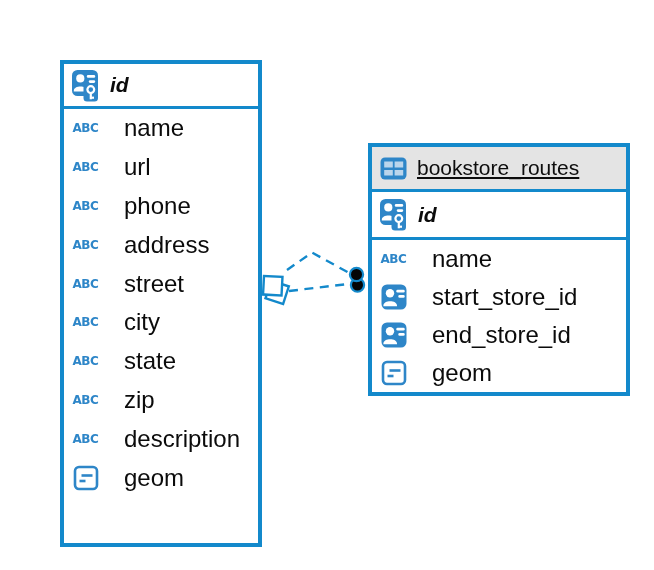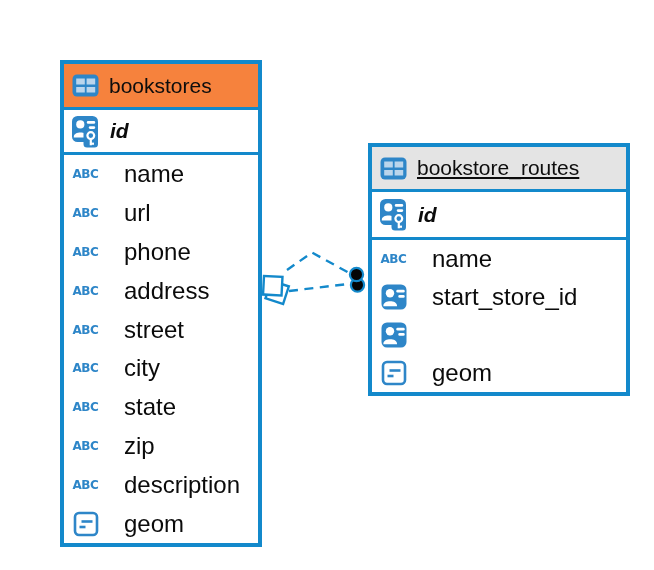--- a/index.html
+++ b/index.html
@@ -56,32 +56,20 @@
   svg{display:block;}
   .rel-overlay{position:absolute;inset:0;pointer-events:none;}
   .rel-overlay .hit{pointer-events:all;cursor:pointer;}
 </style>
 </head>
 <body>
 
 <div class="canvas">
 
   <div class="table-card table-bookstores">
-    <div class="t-header">
-      <span class="icon-slot">
-        <svg width="27" height="23" viewBox="0 0 27 23">
-          <rect x="0.5" y="0.5" width="26" height="22" rx="4.5" fill="#2E86C8"></rect>
-          <rect x="4.2" y="4.5" width="8.6" height="6" fill="#BAD5EC"></rect>
-          <rect x="14.6" y="4.5" width="8.6" height="6" fill="#BAD5EC"></rect>
-          <rect x="4.2" y="13" width="8.6" height="5.5" fill="#BAD5EC"></rect>
-          <rect x="14.6" y="13" width="8.6" height="5.5" fill="#BAD5EC"></rect>
-        </svg>
-      </span>
-      <span class="t-title">bookstores</span>
-    </div>
 
     <div class="pk-row">
       <span class="pk-icon-slot">
         <svg width="28" height="33" viewBox="0 0 28 33" overflow="visible">
           <rect x="1" y="1" width="26" height="26" rx="5.5" fill="#2E86C8"></rect>
           <circle cx="9.3" cy="9.4" r="4.1" fill="#fff"></circle>
           <path d="M2.8 21.8 c0 -5.6 13.4 -5.6 13.4 0 l0 0.6 l-13.4 0 z" fill="#fff"></path>
           <rect x="15.8" y="6" width="8.4" height="2.7" rx="1.3" fill="#fff"></rect>
           <rect x="17.8" y="11.2" width="6.4" height="2.7" rx="1.3" fill="#fff"></rect>
           <rect x="12.5" y="14.5" width="14.5" height="18" rx="3.5" fill="#2E86C8"></rect>
@@ -214,20 +202,21 @@
       <div class="row">
         <span class="icon-slot">
           <svg width="26" height="26" viewBox="0 0 26 26">
             <rect x="0.5" y="0.5" width="25" height="25" rx="5.5" fill="#2E86C8"></rect>
             <circle cx="9" cy="9.2" r="4.2" fill="#fff"></circle>
             <path d="M2.4 21.6 c0 -5.8 13.6 -5.8 13.6 0 l0 0.6 l-13.6 0 z" fill="#fff"></path>
             <rect x="15.3" y="5.8" width="8.4" height="2.7" rx="1.3" fill="#fff"></rect>
             <rect x="17.3" y="11" width="6.4" height="2.7" rx="1.3" fill="#fff"></rect>
           </svg>
         </span>
+        <span class="row-label">end_store_id</span>
       </div>
       <div class="row">
         <span class="icon-slot">
           <svg width="26" height="26" viewBox="0 0 26 26">
             <rect x="2" y="2" width="22" height="22" rx="4" fill="none" stroke="#2E86C8" stroke-width="2.6"></rect>
             <line x1="8.5" y1="10.5" x2="19.5" y2="10.5" stroke="#2E86C8" stroke-width="2.6"></line>
             <line x1="6.5" y1="16" x2="12.5" y2="16" stroke="#2E86C8" stroke-width="2.6"></line>
           </svg>
         </span>
         <span class="row-label">geom</span>

